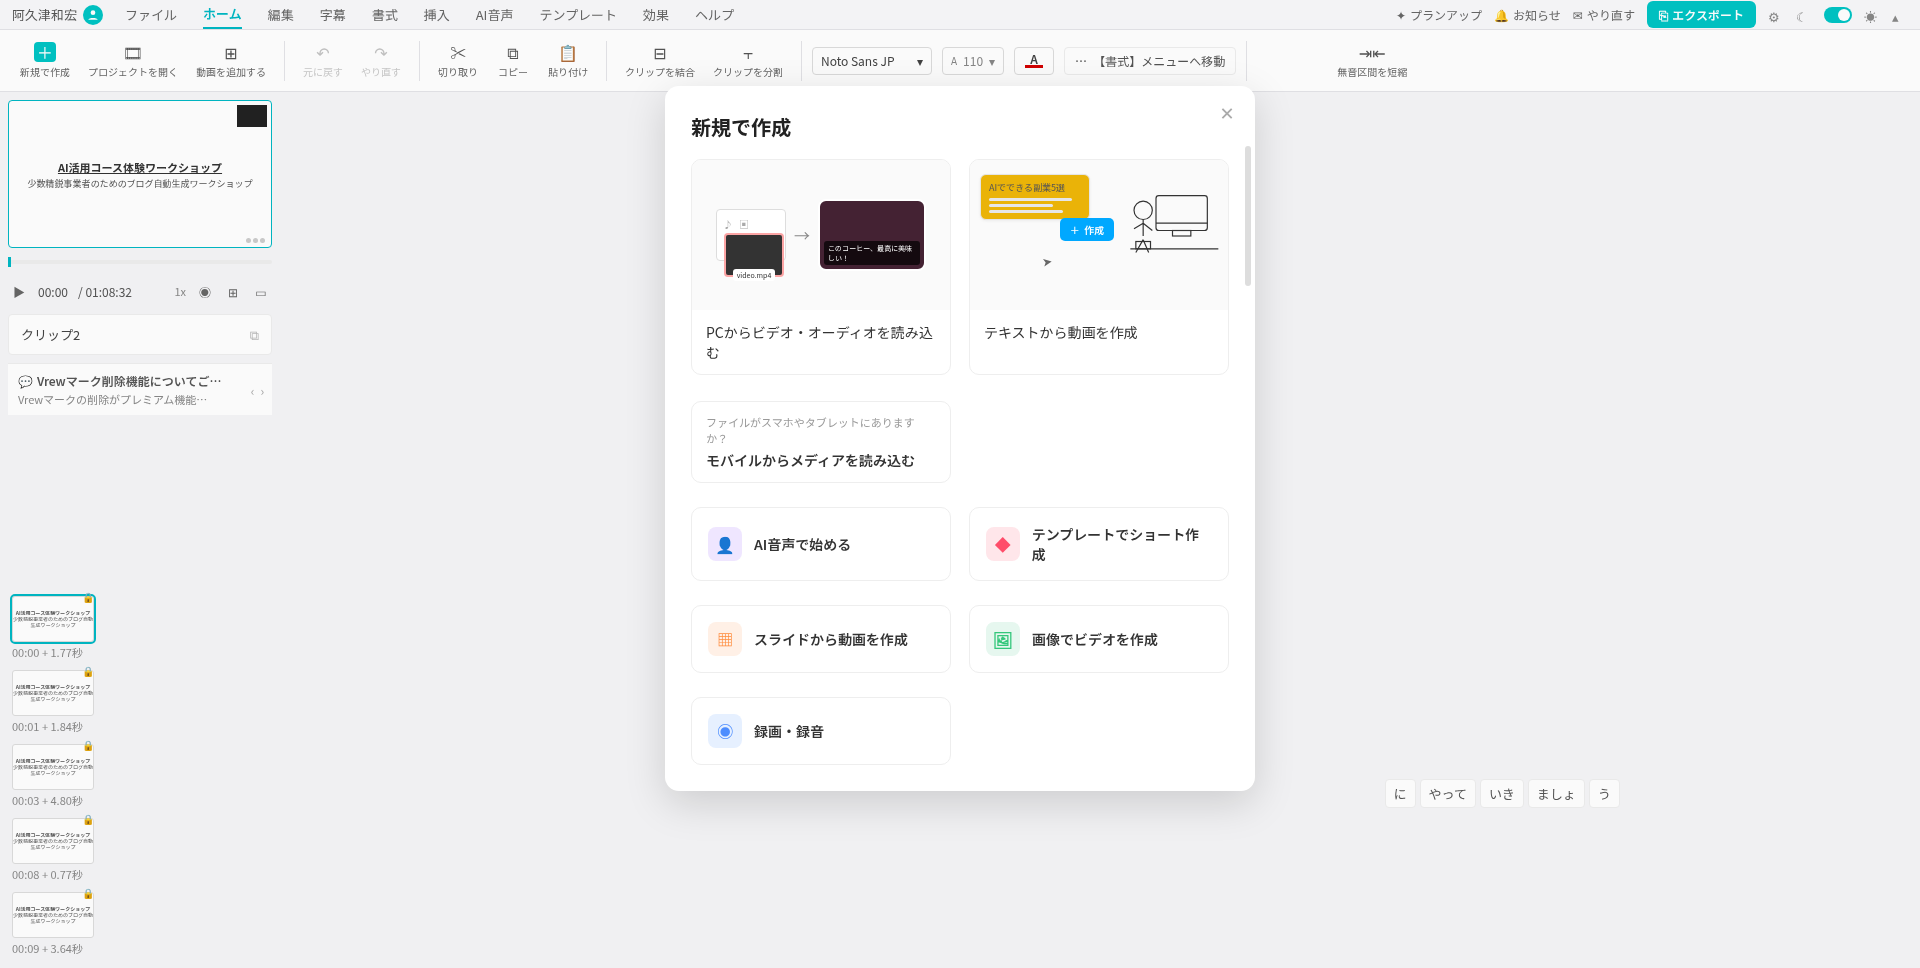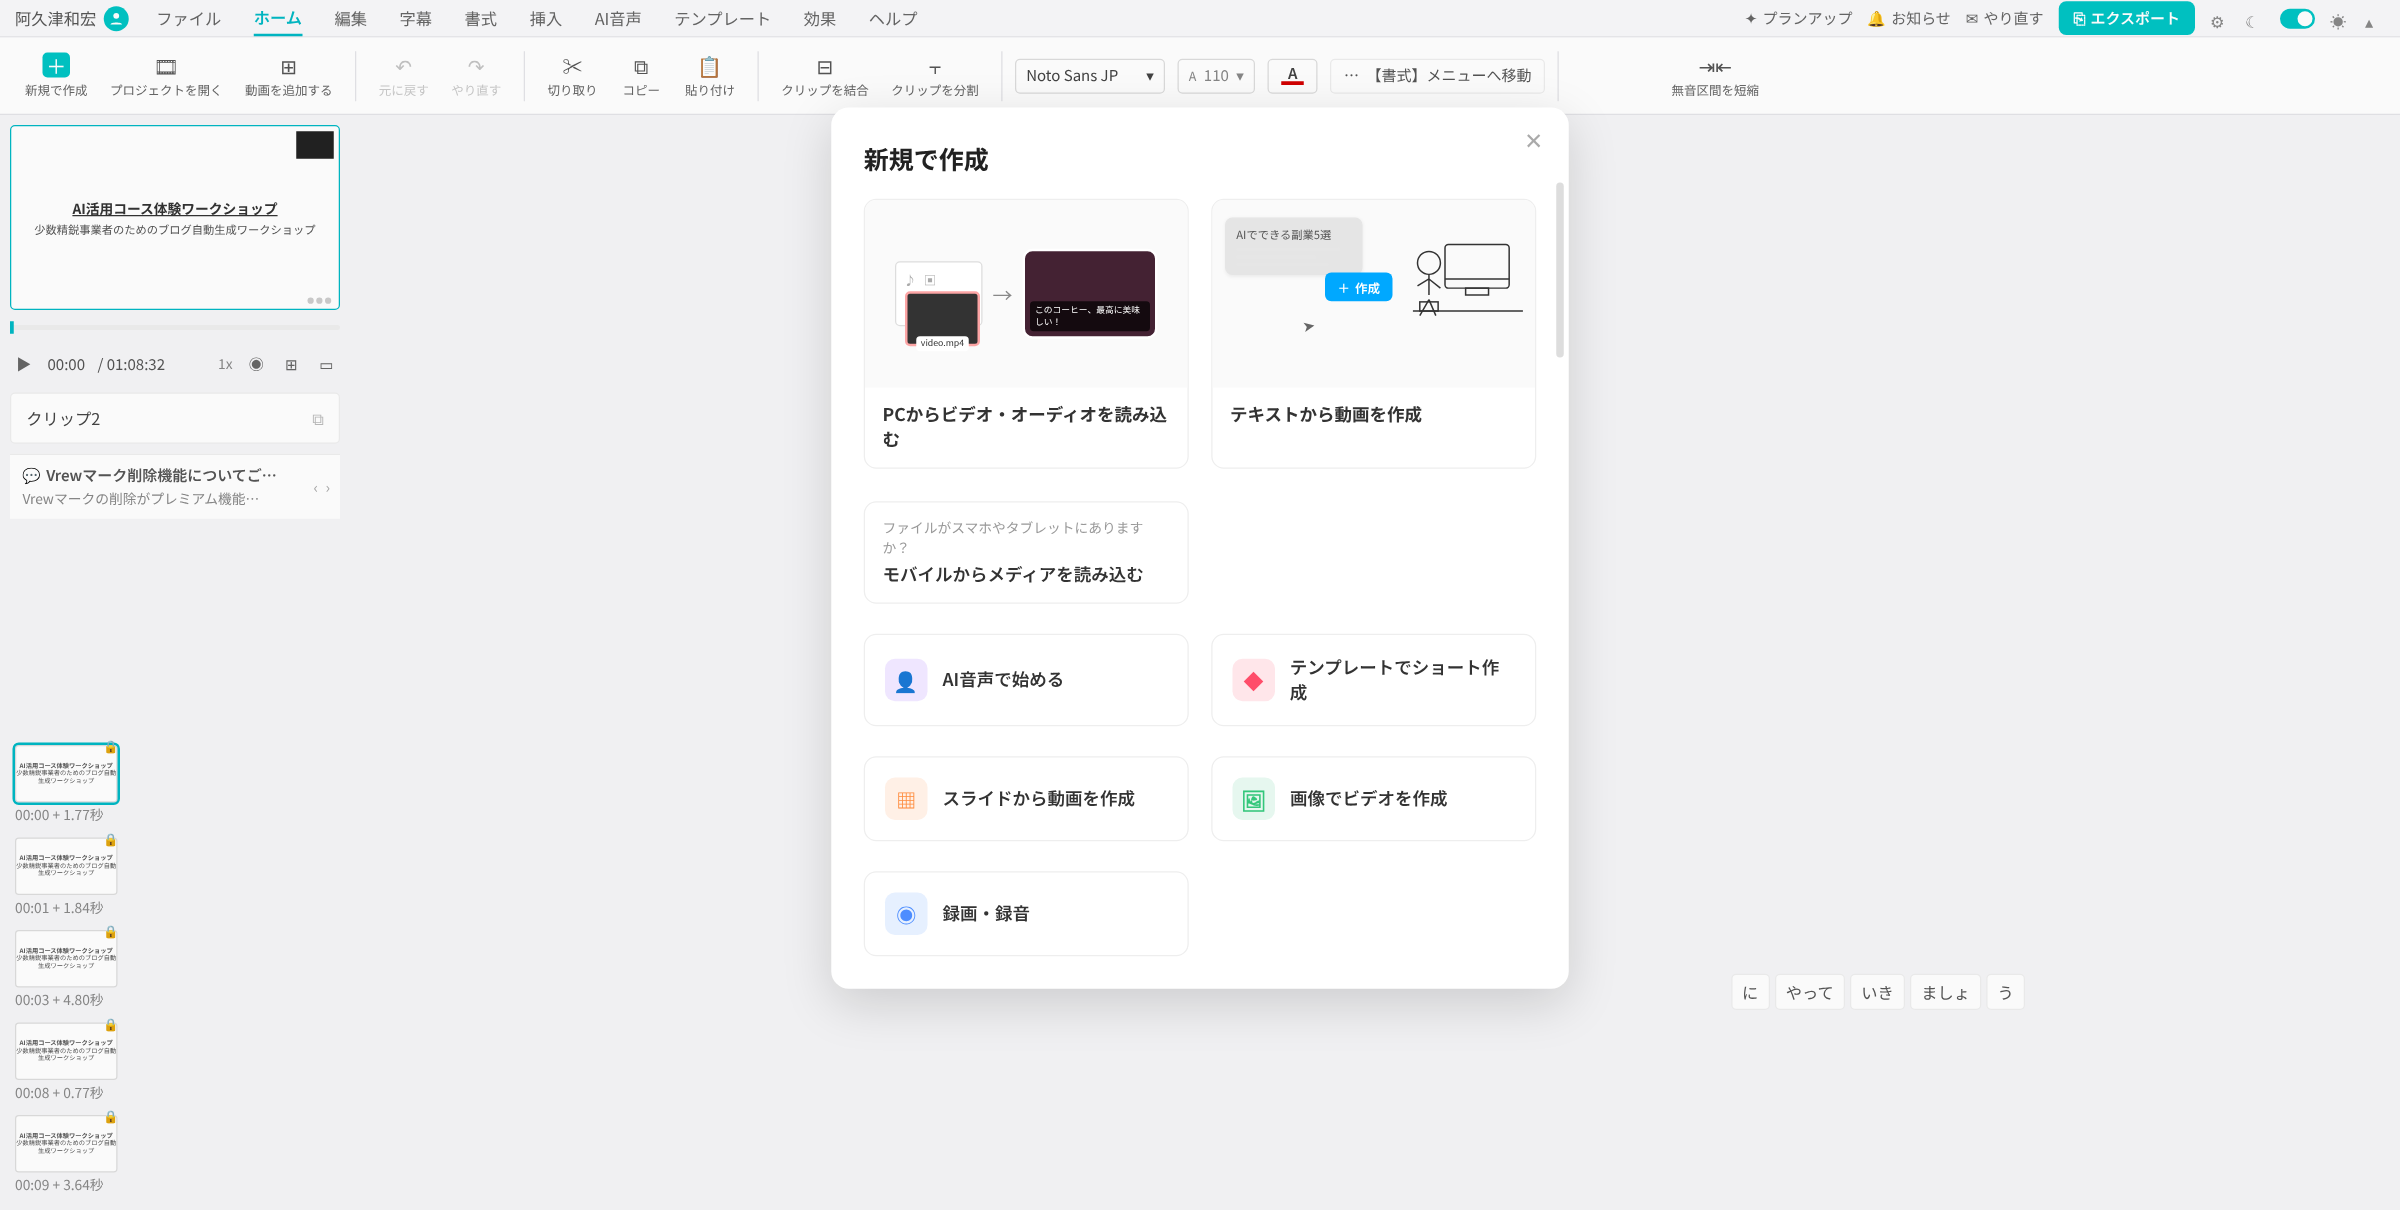--- a/index.html
+++ b/index.html
@@ -73,21 +73,21 @@
 .time-marker { position:absolute; color:#bbb; font-size:11px; }
 
 
 .modal-mask { position:absolute; inset:0; background:rgba(0,0,0,.02); display:flex; align-items:flex-start; justify-content:center; padding-top:86px; }
 .modal { width:590px; background:#fff; border-radius:14px; box-shadow:0 12px 40px rgba(0,0,0,.15); padding: 26px; position:relative; }
 .modal-close { position:absolute; top:14px; right:16px; width:24px; height:24px; display:flex; align-items:center; justify-content:center; color:#aaa; cursor:pointer; font-size:18px; }
 .modal-title { font-size:20px; font-weight:700; color:#222; margin-bottom:18px; }
 .hero-row { display:flex; gap:18px; }
 .hero-card { flex:1; border:1px solid #eee; border-radius:10px; overflow:hidden; cursor:pointer; }
 .hero-img { height:150px; background:#fafafa; position:relative; display:flex; align-items:center; justify-content:center; }
-.hero-lbl { padding:12px 14px; font-size:14px; font-weight:700; color:#333; }
+.hero-lbl { padding:12px 14px; font-size:14px; font-weight:400; color:#333; }
 .sub-card { margin-top:26px; border:1px solid #eee; border-radius:10px; padding:12px 14px; cursor:pointer; }
 .sub-card .hint{ font-size:11px; color:#999; }
 .sub-card .main-lbl{ font-size:14px; font-weight:600; color:#333; margin-top:4px; }
 .grid-row { display:flex; gap:18px; margin-top:24px; }
 .grid-card { flex:1; border:1px solid #eee; border-radius:10px; padding:16px; display:flex; align-items:center; gap:12px; cursor:pointer; font-size:14px; font-weight:600; color:#333; }
 .g-ic { width:34px; height:34px; border-radius:8px; display:flex; align-items:center; justify-content:center; font-size:16px; }
 .g-ic.purple{ background:#efe6ff; color:#8a4dff; }
 .g-ic.red{ background:#ffe6ea; color:#ff4d6a; }
 .g-ic.orange{ background:#fff0e6; color:#ff8c3d; }
 .g-ic.green{ background:#e6f7ef; color:#34c77b; }
@@ -99,21 +99,21 @@
 .ill-left{ display:flex; align-items:center; gap:8px; }
 .mini-win{ width:70px; height:52px; background:#fff; border:1px solid #ddd; border-radius:4px; position:relative; }
 .mini-win::before{content:'♪'; position:absolute; top:6px; left:6px; font-size:10px; color:#aaa; }
 .mini-win::after{content:'▣'; position:absolute; top:6px; left:22px; font-size:10px; color:#aaa; }
 .mini-photo{ position:absolute; bottom:-16px; left:8px; width:60px; height:44px; background:#333; border-radius:4px; border:2px solid #fca5a5; display:flex; align-items:flex-end; justify-content:center; }
 .mini-photo .tag{ background:#fff; color:#333; font-size:7px; padding:1px 4px; border-radius:3px; margin-bottom:-6px; }
 .arrow-r{ font-size:16px; color:#888; }
 .big-photo{ width:108px; height:72px; border-radius:8px; background:#423; border:2px solid #fff; display:flex; align-items:flex-end; justify-content:center; padding:4px; }
 .big-photo .cap{ background:rgba(0,0,0,.7); color:#fff; font-size:7px; padding:2px 4px; border-radius:3px; }
 .ill-right{ position:relative; width:100%; height:100%; }
-.txt-card{ position:absolute; left:10px; top:14px; width:110px; background:#e5e5e5; border:1px solid #e5e5e5; border-radius:6px; padding:6px 8px; font-size:9px; color:#555; box-shadow:0 1px 3px rgba(0,0,0,.06); }
+.txt-card{ position:absolute; left:10px; top:14px; width:110px; background:#eab308; border:1px solid #e5e5e5; border-radius:6px; padding:6px 8px; font-size:9px; color:#555; box-shadow:0 1px 3px rgba(0,0,0,.06); }
 .txt-lines{ margin-top:4px; display:flex; flex-direction:column; gap:3px; }
 .txt-lines span{ height:3px; background:#e6e6e6; border-radius:2px; }
 .create-btn{ position:absolute; left:90px; top:58px; background:#00a8ff; color:#fff; font-size:10px; font-weight:600; padding:4px 10px; border-radius:5px; display:flex; gap:4px; align-items:center; }
 .cursor-ic{ position:absolute; left:72px; top:92px; font-size:12px; color:#666; transform:rotate(-10deg); }
 .desk-ill{ position:absolute; right:6px; top:10px; width:110px; height:110px; }
 .desk-ill svg{ width:100%; height:100%; }
 </style>
 </head>
 <body>
 

